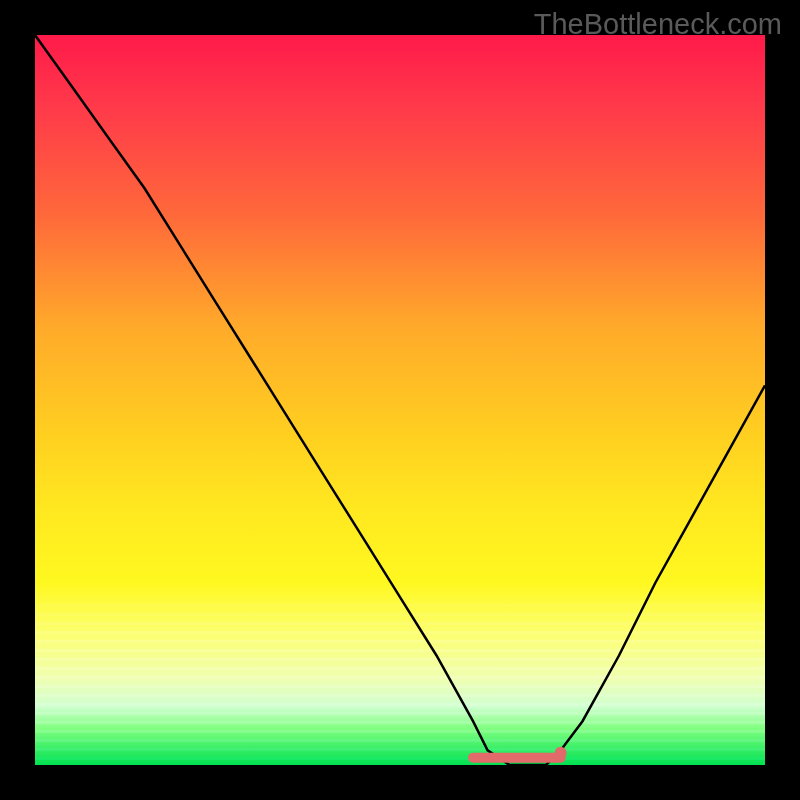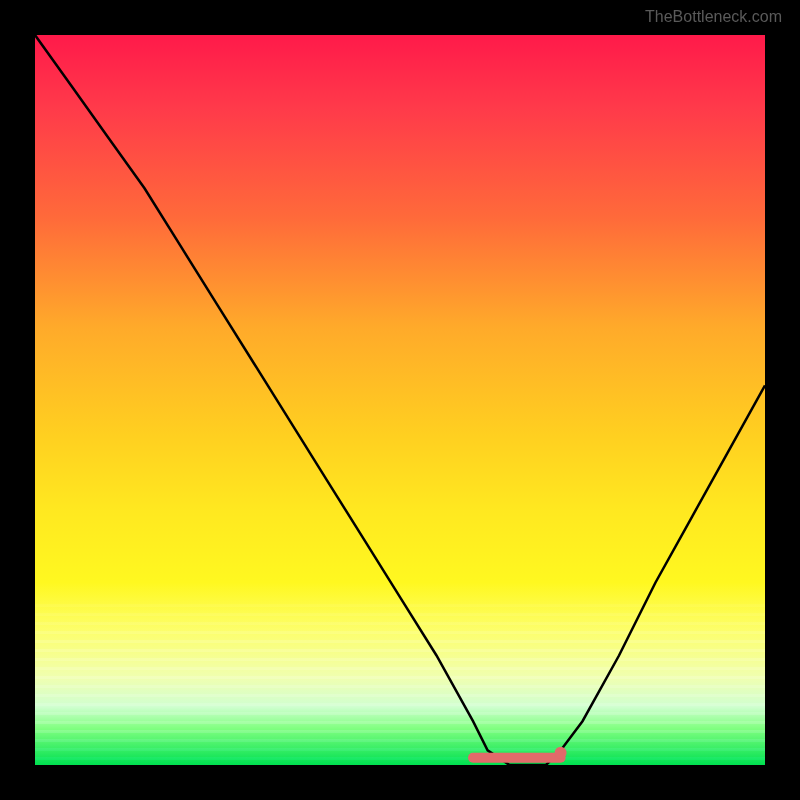--- a/index.html
+++ b/index.html
@@ -9,21 +9,21 @@
     height: 800px;
     background: #000;
     position: relative;
     font-family: Arial, sans-serif;
   }
   .watermark {
     position: absolute;
     top: 8px;
     right: 18px;
     color: #5a5a5a;
-    font-size: 16px;
+    font-size: 29px;
     font-weight: 500;
     z-index: 10;
   }
   .plot-area {
     position: absolute;
     left: 35px;
     top: 35px;
     width: 730px;
     height: 730px;
     background: linear-gradient(to bottom,

